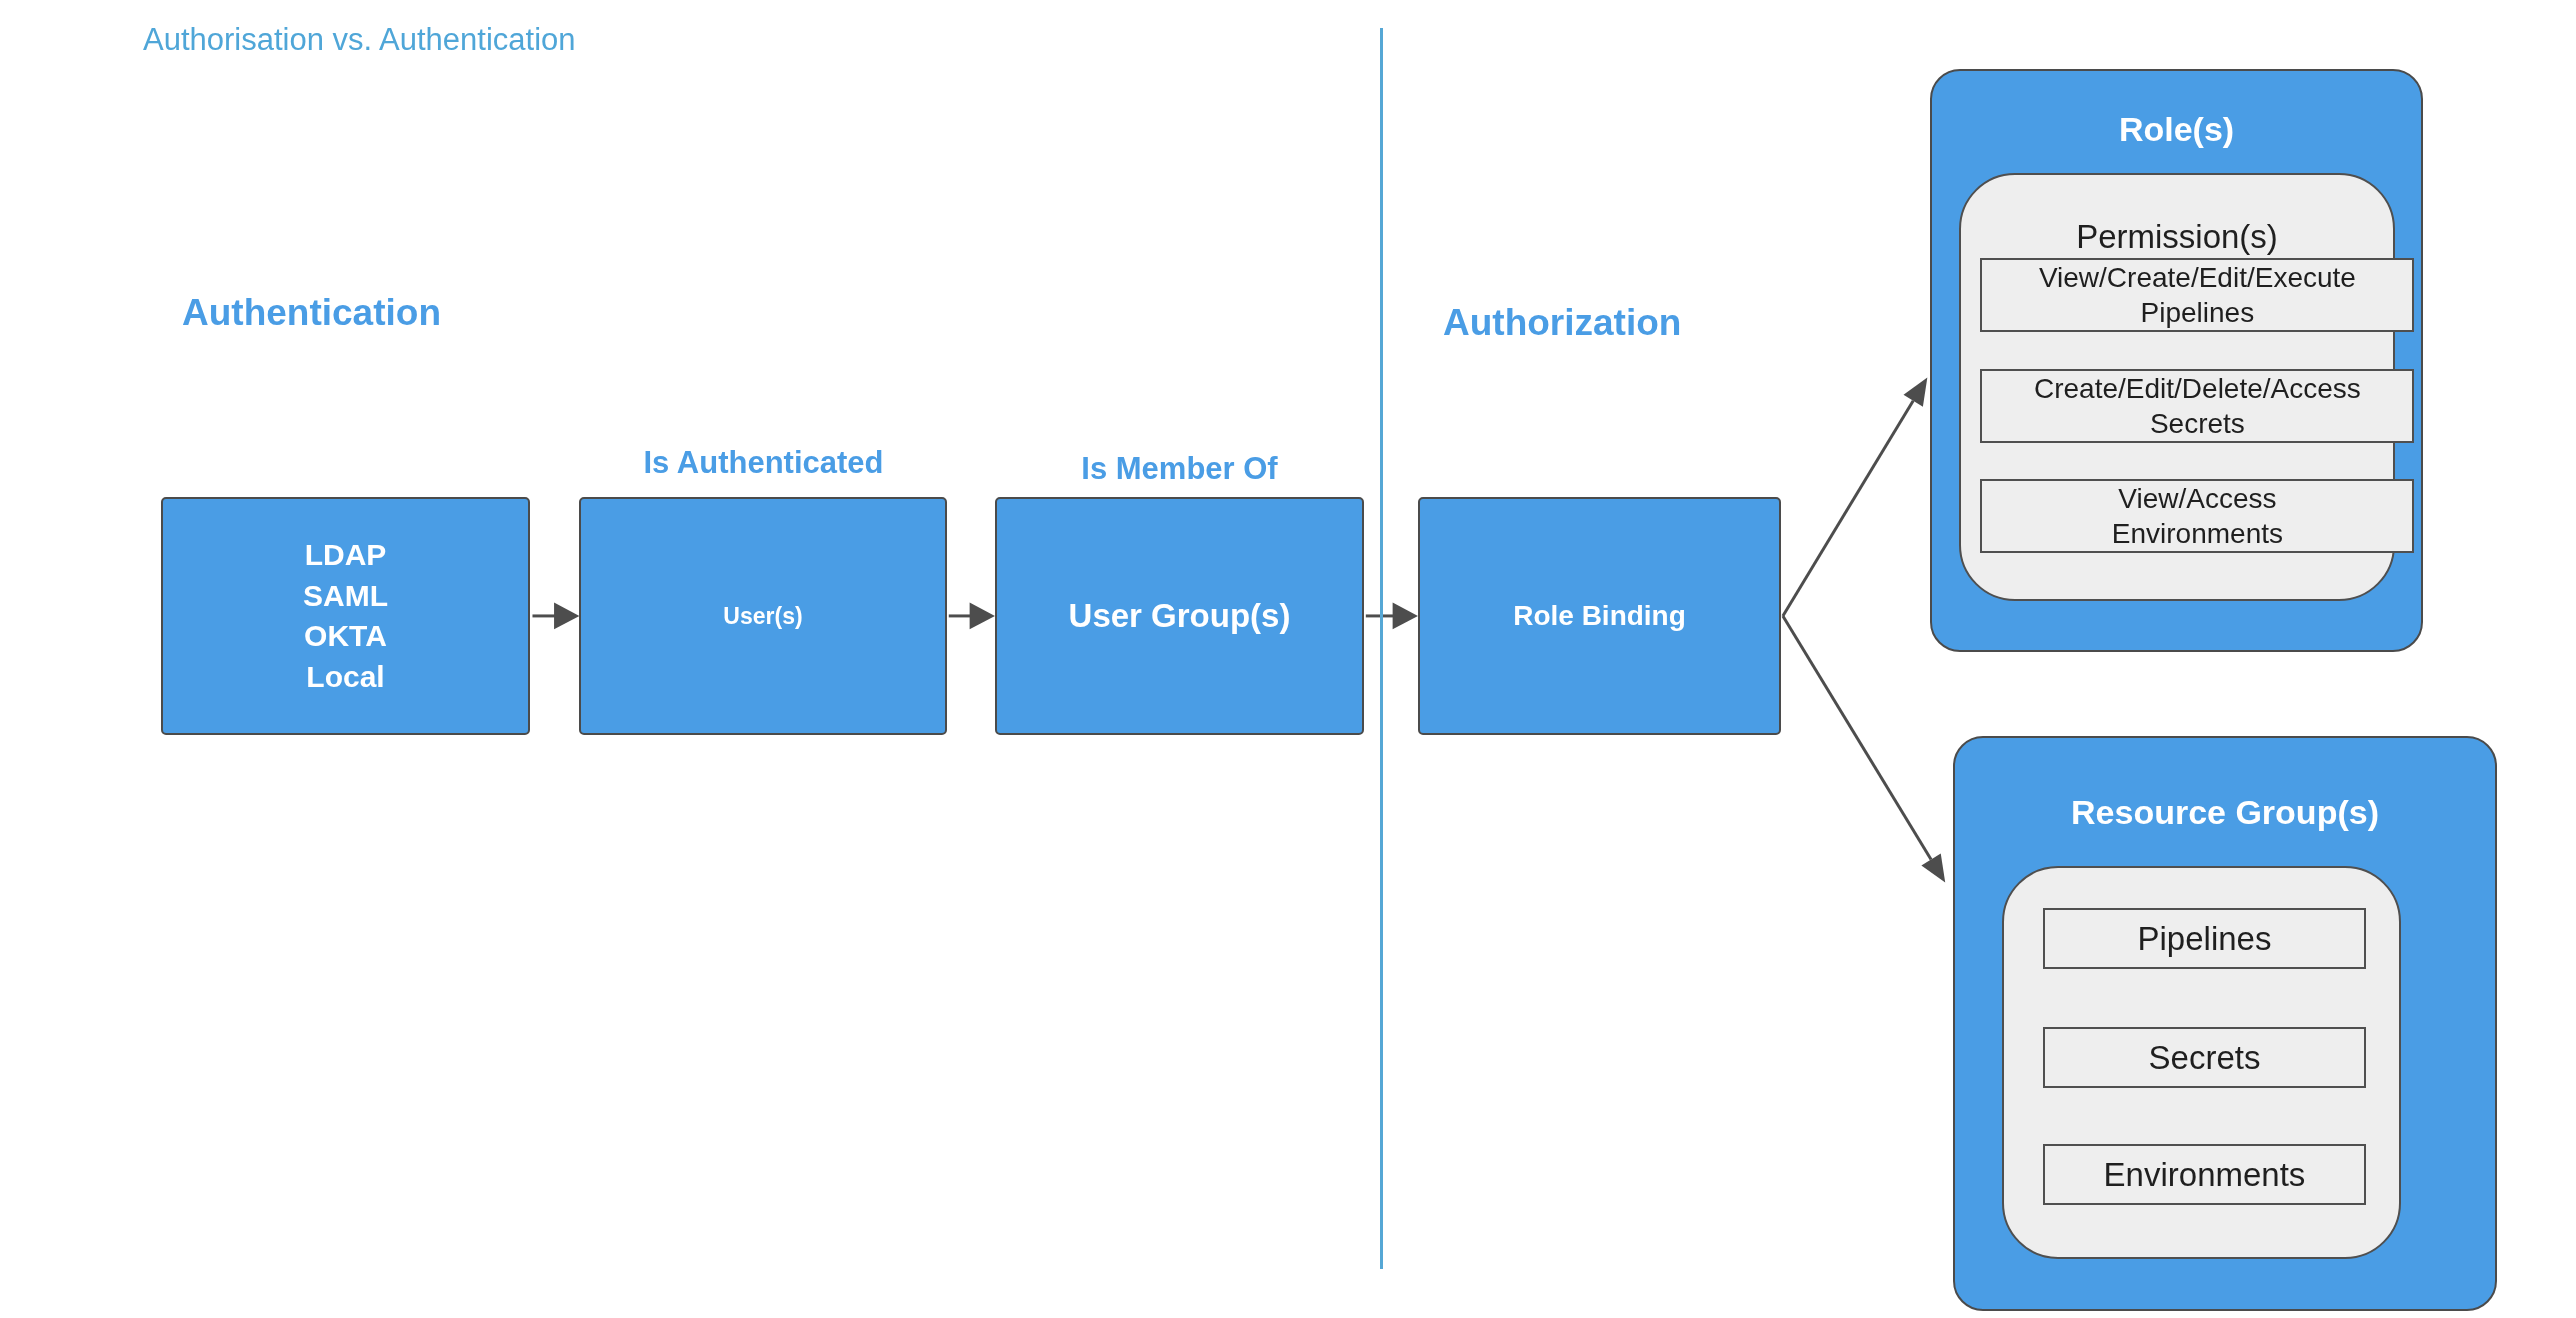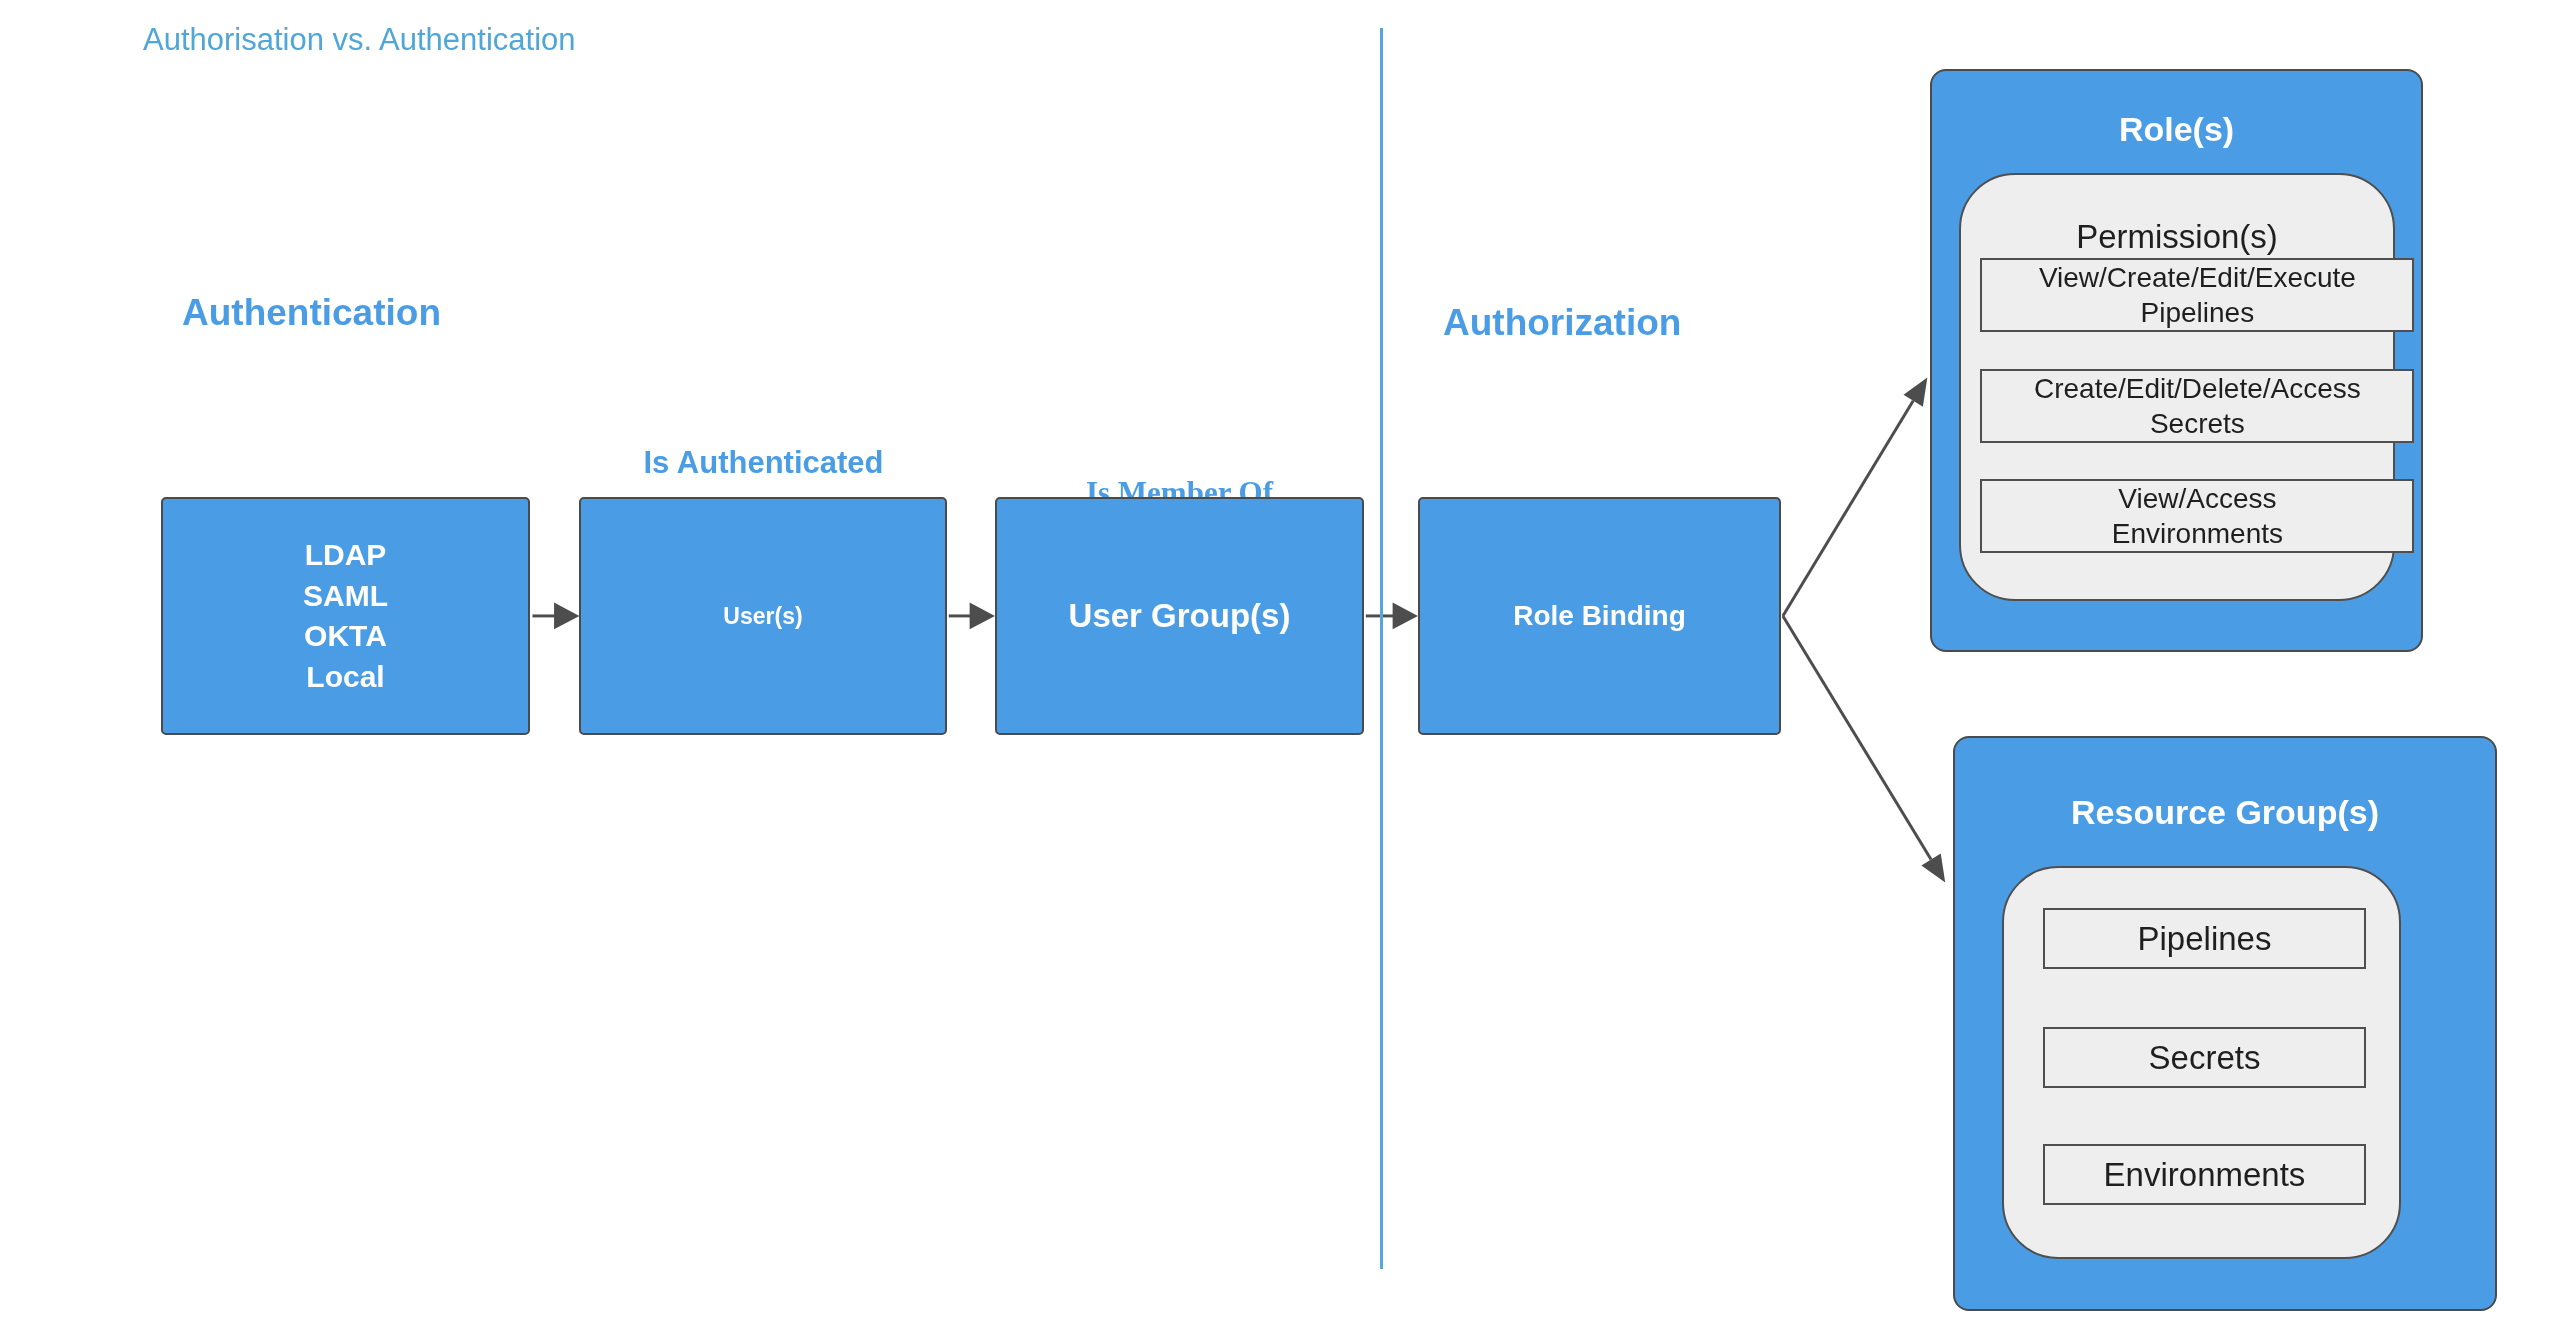--- a/index.html
+++ b/index.html
@@ -37,21 +37,21 @@
     white-space:nowrap;
   }
   #auth-heading{left:182px;top:292px;}
   #authz-heading{left:1443px;top:302px;}
   .edge-label{
     position:absolute;top:445px;width:313px;
     text-align:center;font-size:31px;font-weight:700;color:var(--blue);
     white-space:nowrap;
   }
   #lbl-authn{left:607px;}
-  #lbl-member{left:1023px;top:475px;font-family:Liberation Serif, serif;}
+  #lbl-member{left:1023px;top:451px;}
   .flow-box{
     position:absolute;top:497px;height:238px;
     background:var(--blue);
     border:2.2px solid var(--border_gray);
     border-radius:5px;
     color:#ffffff;font-weight:700;
     display:flex;align-items:center;justify-content:center;
     text-align:center;
   }
   #box-idp{left:161px;width:369px;font-size:30px;line-height:1.35;white-space:pre-line;}
@@ -59,21 +59,21 @@
   #box-groups{left:995px;width:369px;font-size:33px;}
   #box-binding{left:1418px;width:363px;font-size:28px;}
   #divider{
     position:absolute;left:1380px;top:28px;width:3px;height:1241px;
     background:var(--divider_blue);
   }
   .big-group{
     position:absolute;
     background:var(--blue);
     border:2.2px solid var(--border_gray);
-    border-radius:16px;
+    border-radius:30px;
   }
   #roles-group{left:1930px;top:69px;width:493px;height:583px;}
   #resource-group{left:1953px;top:736px;width:544px;height:575px;}
   .group-title{
     position:absolute;left:0;right:0;
     text-align:center;color:#ffffff;
     font-size:34px;font-weight:700;
     white-space:nowrap;
   }
   #roles-group .group-title{top:39px;}

